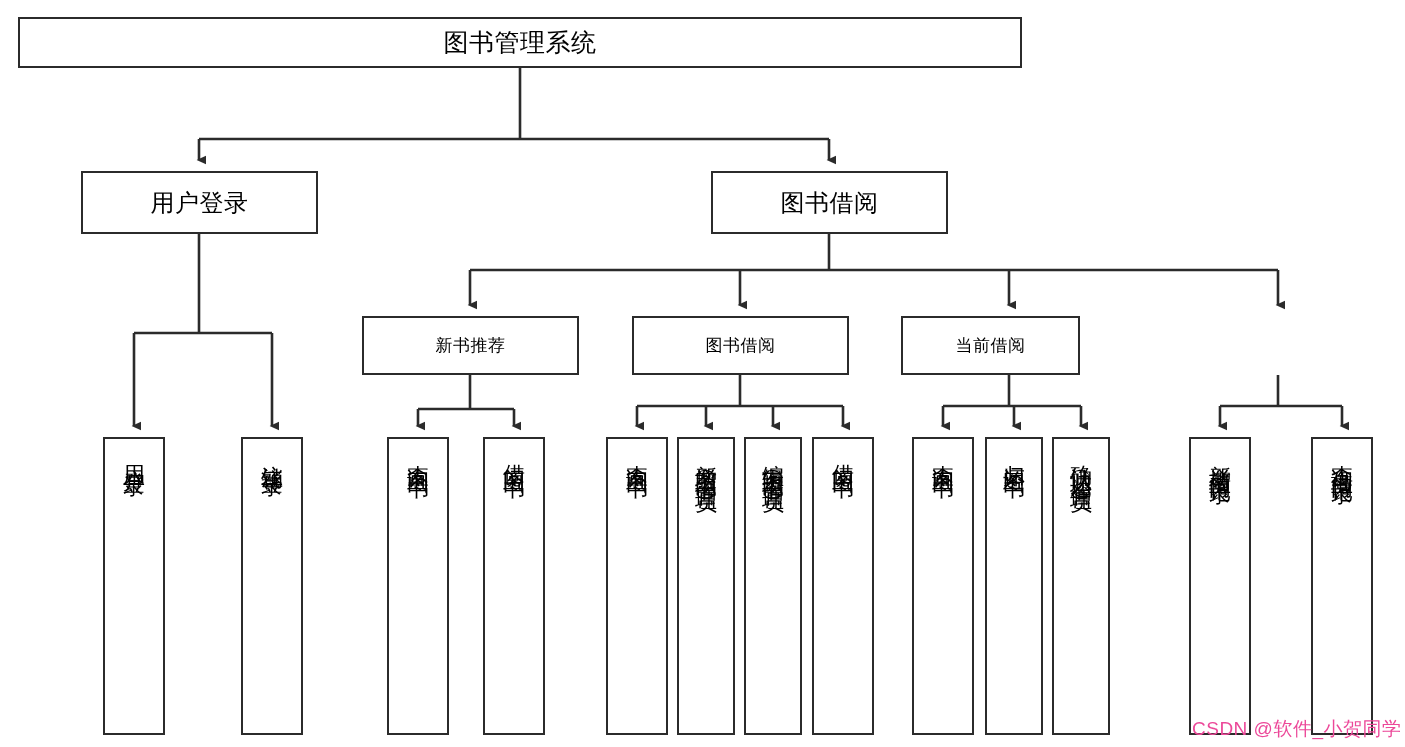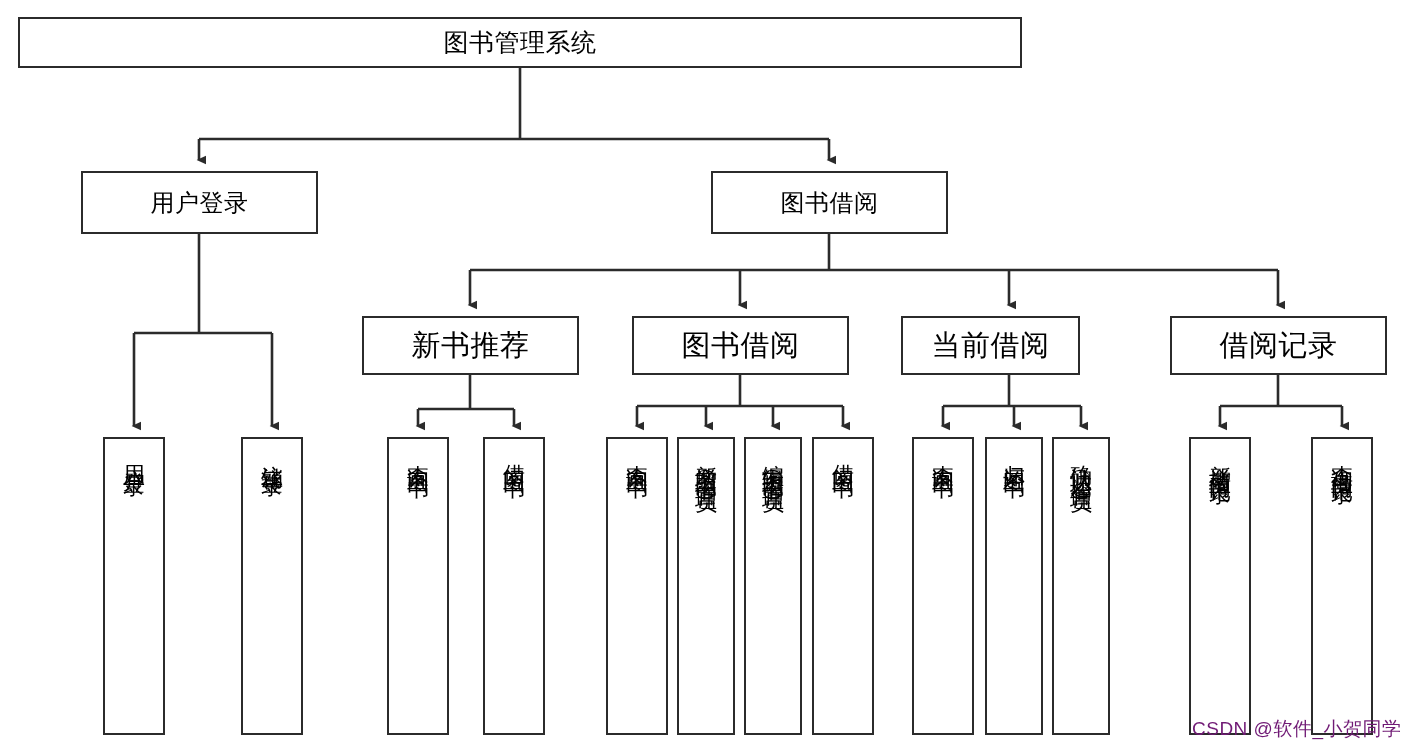--- a/index.html
+++ b/index.html
@@ -45,25 +45,25 @@
   }
   .node-box.vertical .node-label {
     writing-mode: vertical-rl;
     text-orientation: upright;
     white-space: nowrap;
     letter-spacing: 4px;
     line-height: 1;
   }
   .lvl0 { font-size: 25px; }
   .lvl1 { font-size: 24px; }
-  .lvl2 { font-size: 29px; }
+  .lvl2 { font-size: 17px; }
   .leaf { font-size: 22px; }
   .watermark {
     position: absolute;
-    color: #701a75;
+    color: #ec4899;
     font-size: 19px;
     white-space: nowrap;
     letter-spacing: 0.5px;
   }
 </style>
 </head>
 <body>
 
 <div id="diagram-root">
 
@@ -127,23 +127,20 @@
   </div>
 
   <div class="node-box horizontal lvl2" style="left:632px;top:316px;width:217px;height:59px;align-items:center;">
     <span class="node-label">图书借阅</span>
   </div>
 
   <div class="node-box horizontal lvl2" style="left:901px;top:316px;width:179px;height:59px;">
     <span class="node-label">当前借阅</span>
   </div>
 
-  <div class="node-box horizontal lvl2" style="left:1170px;top:316px;width:217px;height:59px;">
-    <span class="node-label">借阅记录</span>
-  </div>
 
   <div class="node-box vertical leaf" style="left:103px;top:437px;width:62px;height:298px;">
     <span class="node-label">用户登录</span>
   </div>
 
   <div class="node-box vertical leaf" style="left:241px;top:437px;width:62px;height:298px;">
     <span class="node-label">注销登录</span>
   </div>
 
   <div class="node-box vertical leaf" style="left:387px;top:437px;width:62px;height:298px;">

